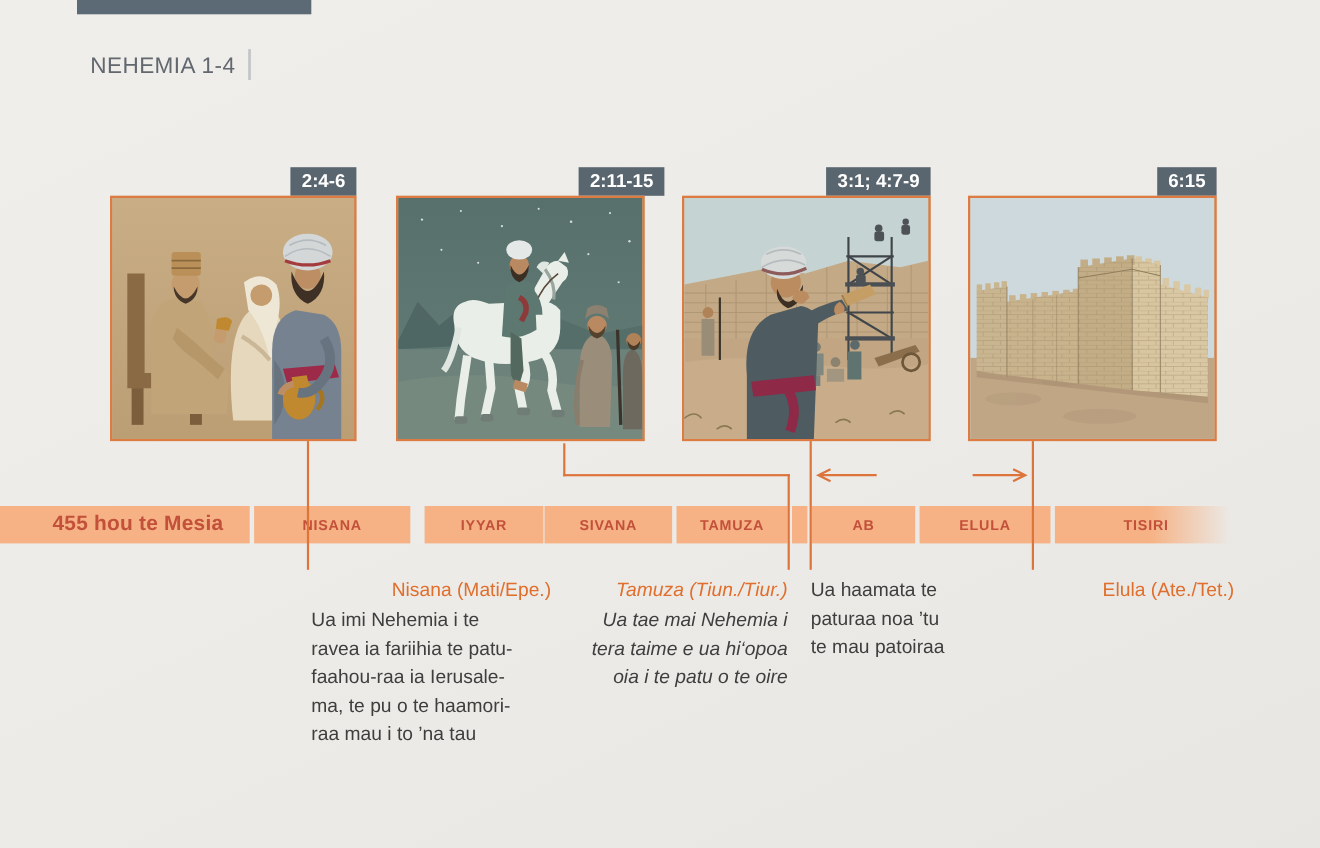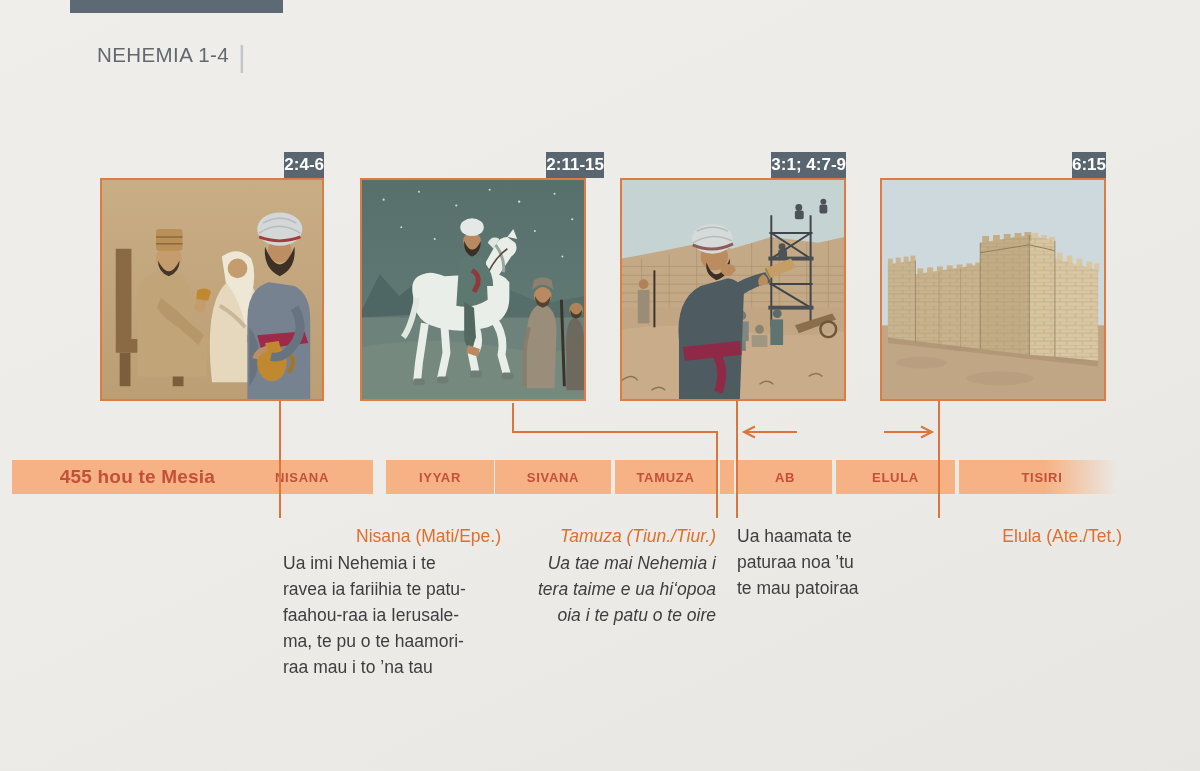--- a/index.html
+++ b/index.html
@@ -4,27 +4,27 @@
 <style>
   * { margin:0; padding:0; box-sizing:border-box; }
   html,body { background:#dddcd9; }
   .page {
     position:relative; width:1200px; height:771px; overflow:hidden;
     background:linear-gradient(155deg,#efeeeb 0%,#edebe8 55%,#e8e6e2 100%);
     font-family:"Liberation Sans","DejaVu Sans",sans-serif;
   }
   
   .topbar { position:absolute; left:70px; top:0; width:213px; height:13px; background:#5c6a75; }
-  .header { position:absolute; left:97px; top:38px; display:flex; align-items:center; }
+  .header { position:absolute; left:82px; top:38px; display:flex; align-items:flex-end; }
   .kicker { font-size:20.5px; color:#62686e; letter-spacing:.4px; }
   .hdr-divider { font-size:30px; font-weight:300; color:#c3c5c6; padding:0 11px 0 9px; position:relative; top:2px; }
   .title { font-size:28.5px; color:#5a6065; letter-spacing:.2px; }
   
   .tag { position:absolute; top:152px; height:26px; background:#5a666f; color:#ffffff;
-         font-weight:bold; font-size:17px; display:flex; align-items:center; padding:0 0; }
+         font-weight:bold; font-size:17px; display:flex; align-items:center; padding:0 10px; }
   
   .panel { position:absolute; top:178px; height:223px; border:2px solid #dd7b42; background:#c9ad85; }
   .panel svg { display:block; width:100%; height:100%; }
   
   .vline,.hline { position:absolute; background:#dc743c; }
   .vline { width:2px; } .hline { height:2px; }
   .arrow { position:absolute; }
   
   .seg { position:absolute; top:460px; height:34px; background:#f6b284; display:flex;
          align-items:center; justify-content:center; color:#c2503a; font-weight:bold; }
@@ -294,21 +294,21 @@
         <path d="M100 64 L150 56 L150 178 L100 172 Z"></path>
         <path d="M150 56 L176 62 L176 180 L150 178 Z"></path>
         <path d="M176 80 L220 92 L220 184 L176 180 Z"></path>
       </g>
       <path d="M100 64 V172 M150 56 V178 M176 62 V180 M34 82 V166" stroke="#8f7c5c" stroke-width="1" opacity=".8" fill="none"></path>
       <path d="M58 94 V168 M80 90 V170" stroke="#8f7c5c" stroke-width=".8" opacity=".5" fill="none"></path>
       <path d="M6 160 L34 164 L100 172 L150 178 L176 180 L220 184 L220 190 L6 166 Z" fill="#a68d6d" opacity=".55"></path>
     </svg>
   </div>
 
-  <div class="seg era" style="left:12px;width:227px;">455 hou te Mesia</div>
+  <div class="seg era" style="left:0;width:227px;">455 hou te Mesia</div>
   <div class="seg month" style="left:231px;width:142px;">NISANA</div>
   <div class="seg month" style="left:386px;width:108px;">IYYAR</div>
   <div class="seg month" style="left:495px;width:116px;">SIVANA</div>
   <div class="seg month" style="left:615px;width:101px;">TAMUZA</div>
   <div class="seg" style="left:720px;width:14px;"></div>
   <div class="seg month" style="left:738px;width:94px;">AB</div>
   <div class="seg month fade" style="left:959px;width:166px;">TISIRI</div>
   <div class="seg month" style="left:836px;width:119px;">ELULA</div>
 
   <div class="vline" style="left:279px;top:401px;height:117px;"></div>

